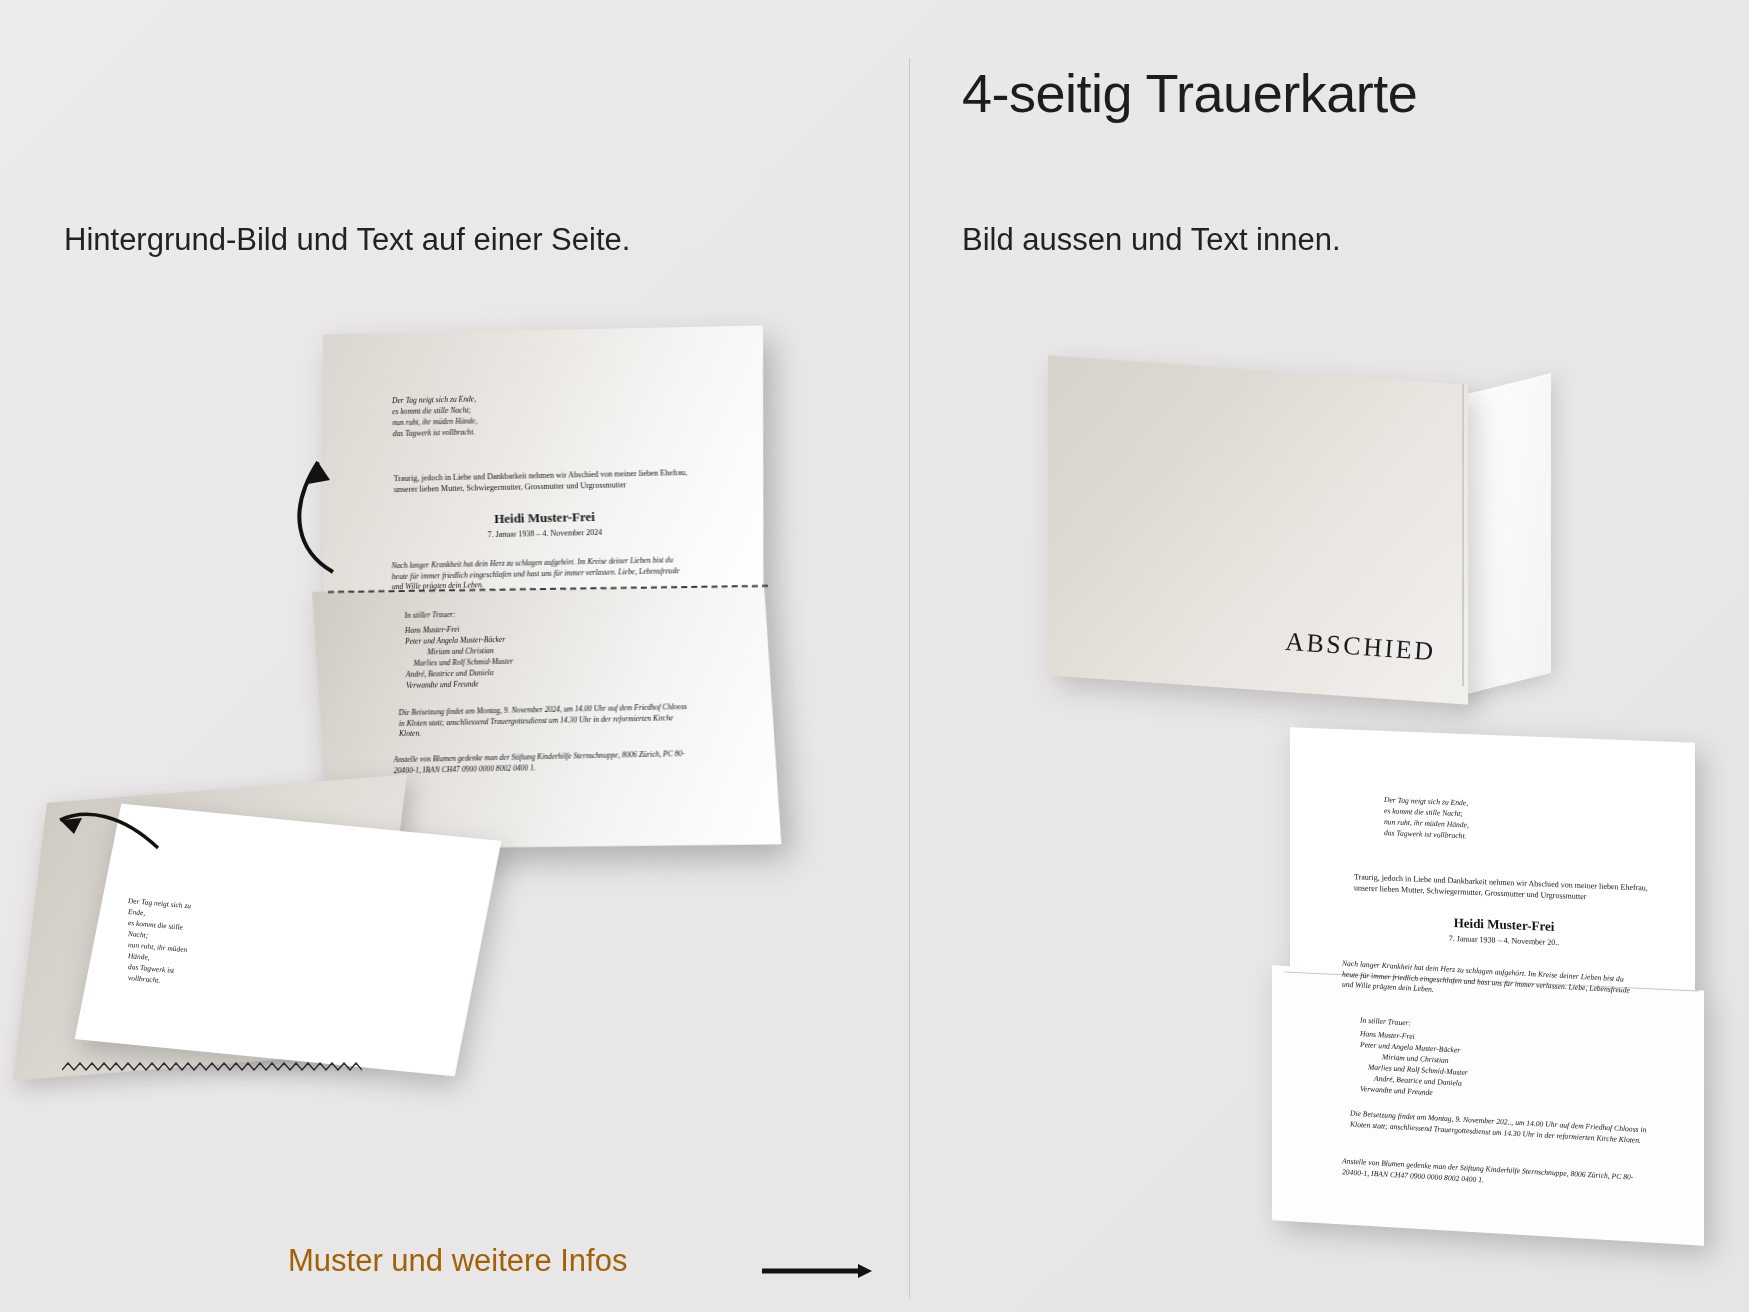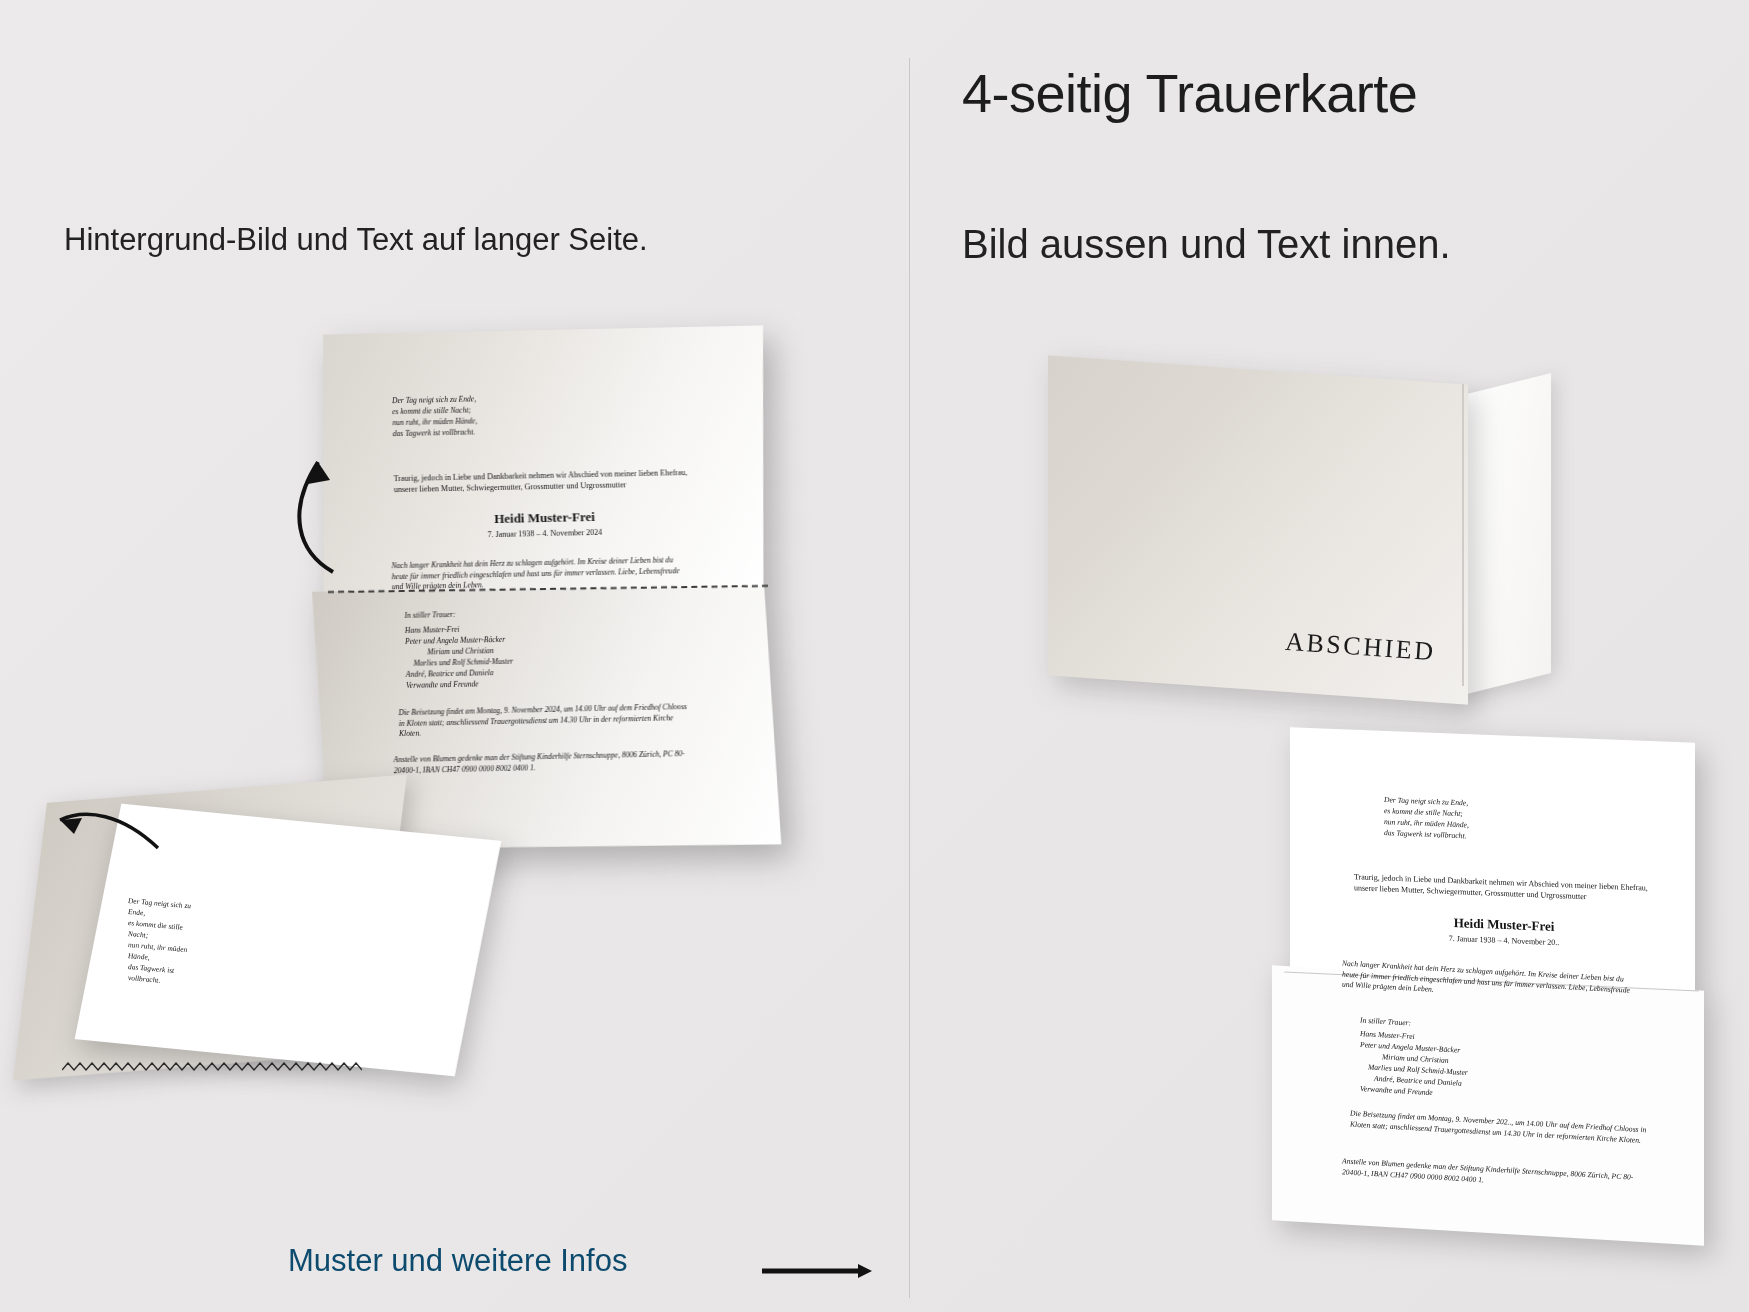--- a/index.html
+++ b/index.html
@@ -57,32 +57,32 @@
     left: 64px;
     top: 222px;
     font-size: 31px;
     color: #222;
     white-space: nowrap;
   }
   .sub-right {
     position: absolute;
     left: 962px;
     top: 222px;
-    font-size: 40px;
+    font-size: 31px;
     color: #222;
     white-space: nowrap;
   }
 
   
   .cta {
     position: absolute;
     left: 288px;
     top: 1243px;
     font-size: 31px;
-    color: #0c4a6e;
+    color: #a16207;
     white-space: nowrap;
   }
   .cta-arrow {
     position: absolute;
     left: 762px;
     top: 1264px;
     width: 110px;
     height: 14px;
   }
 
@@ -268,21 +268,21 @@
   .nm { font-weight: 700; }
   .ctr { text-align: center; }
 </style>
 </head>
 <body>
 
 <div class="stage">
 
   <div class="divider"></div>
 
-  <div class="sub-left">Hintergrund-Bild und Text auf langer Seite.</div>
+  <div class="sub-left">Hintergrund-Bild und Text auf einer Seite.</div>
 
   <div class="h-right">4-seitig Trauerkarte</div>
   <div class="sub-right">Bild aussen und Text innen.</div>
 
   <div class="sheet-a-wrap">
     <div class="sheet-a-top"></div>
     <div class="sheet-a-bot"></div>
     <div class="fold-line"></div>
 
     <div class="tx" style="left:78px; top:62px; width:140px; font-size:7.6px; line-height:11px; font-style:italic;">Der Tag neigt sich zu Ende,<br>es kommt die stille Nacht;<br>nun ruht, ihr müden Hände,<br>das Tagwerk ist vollbracht.</div>

